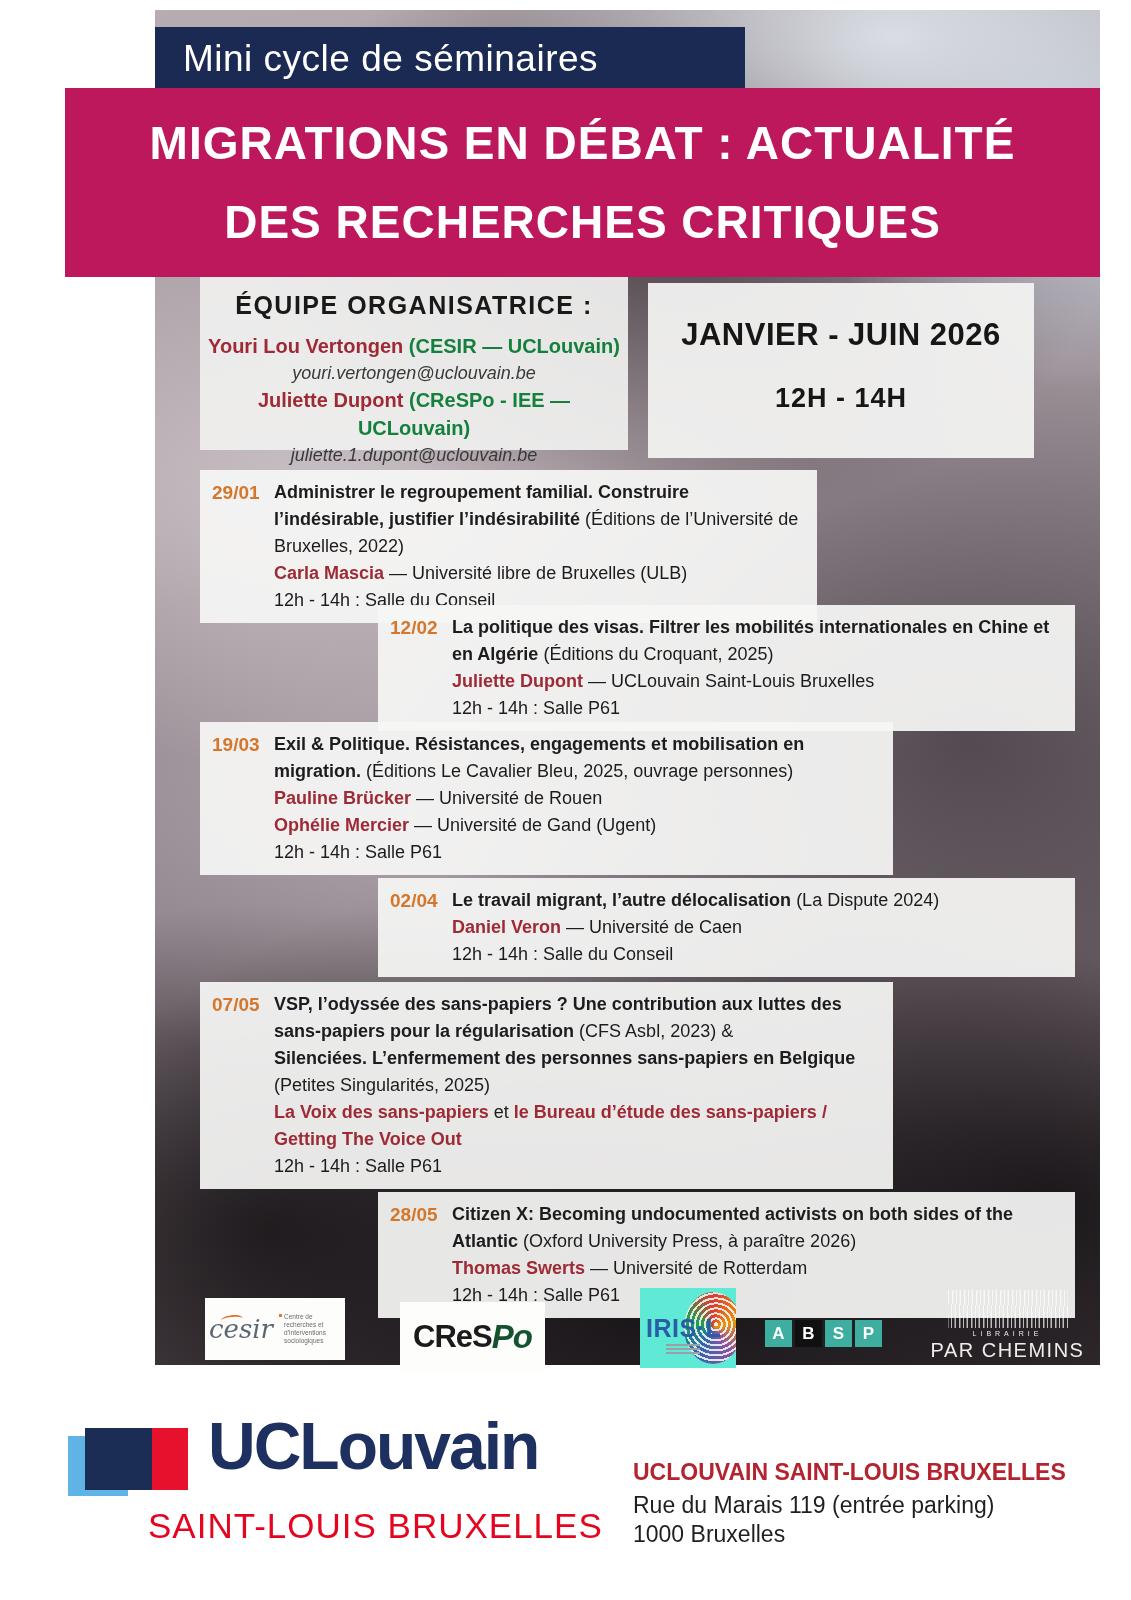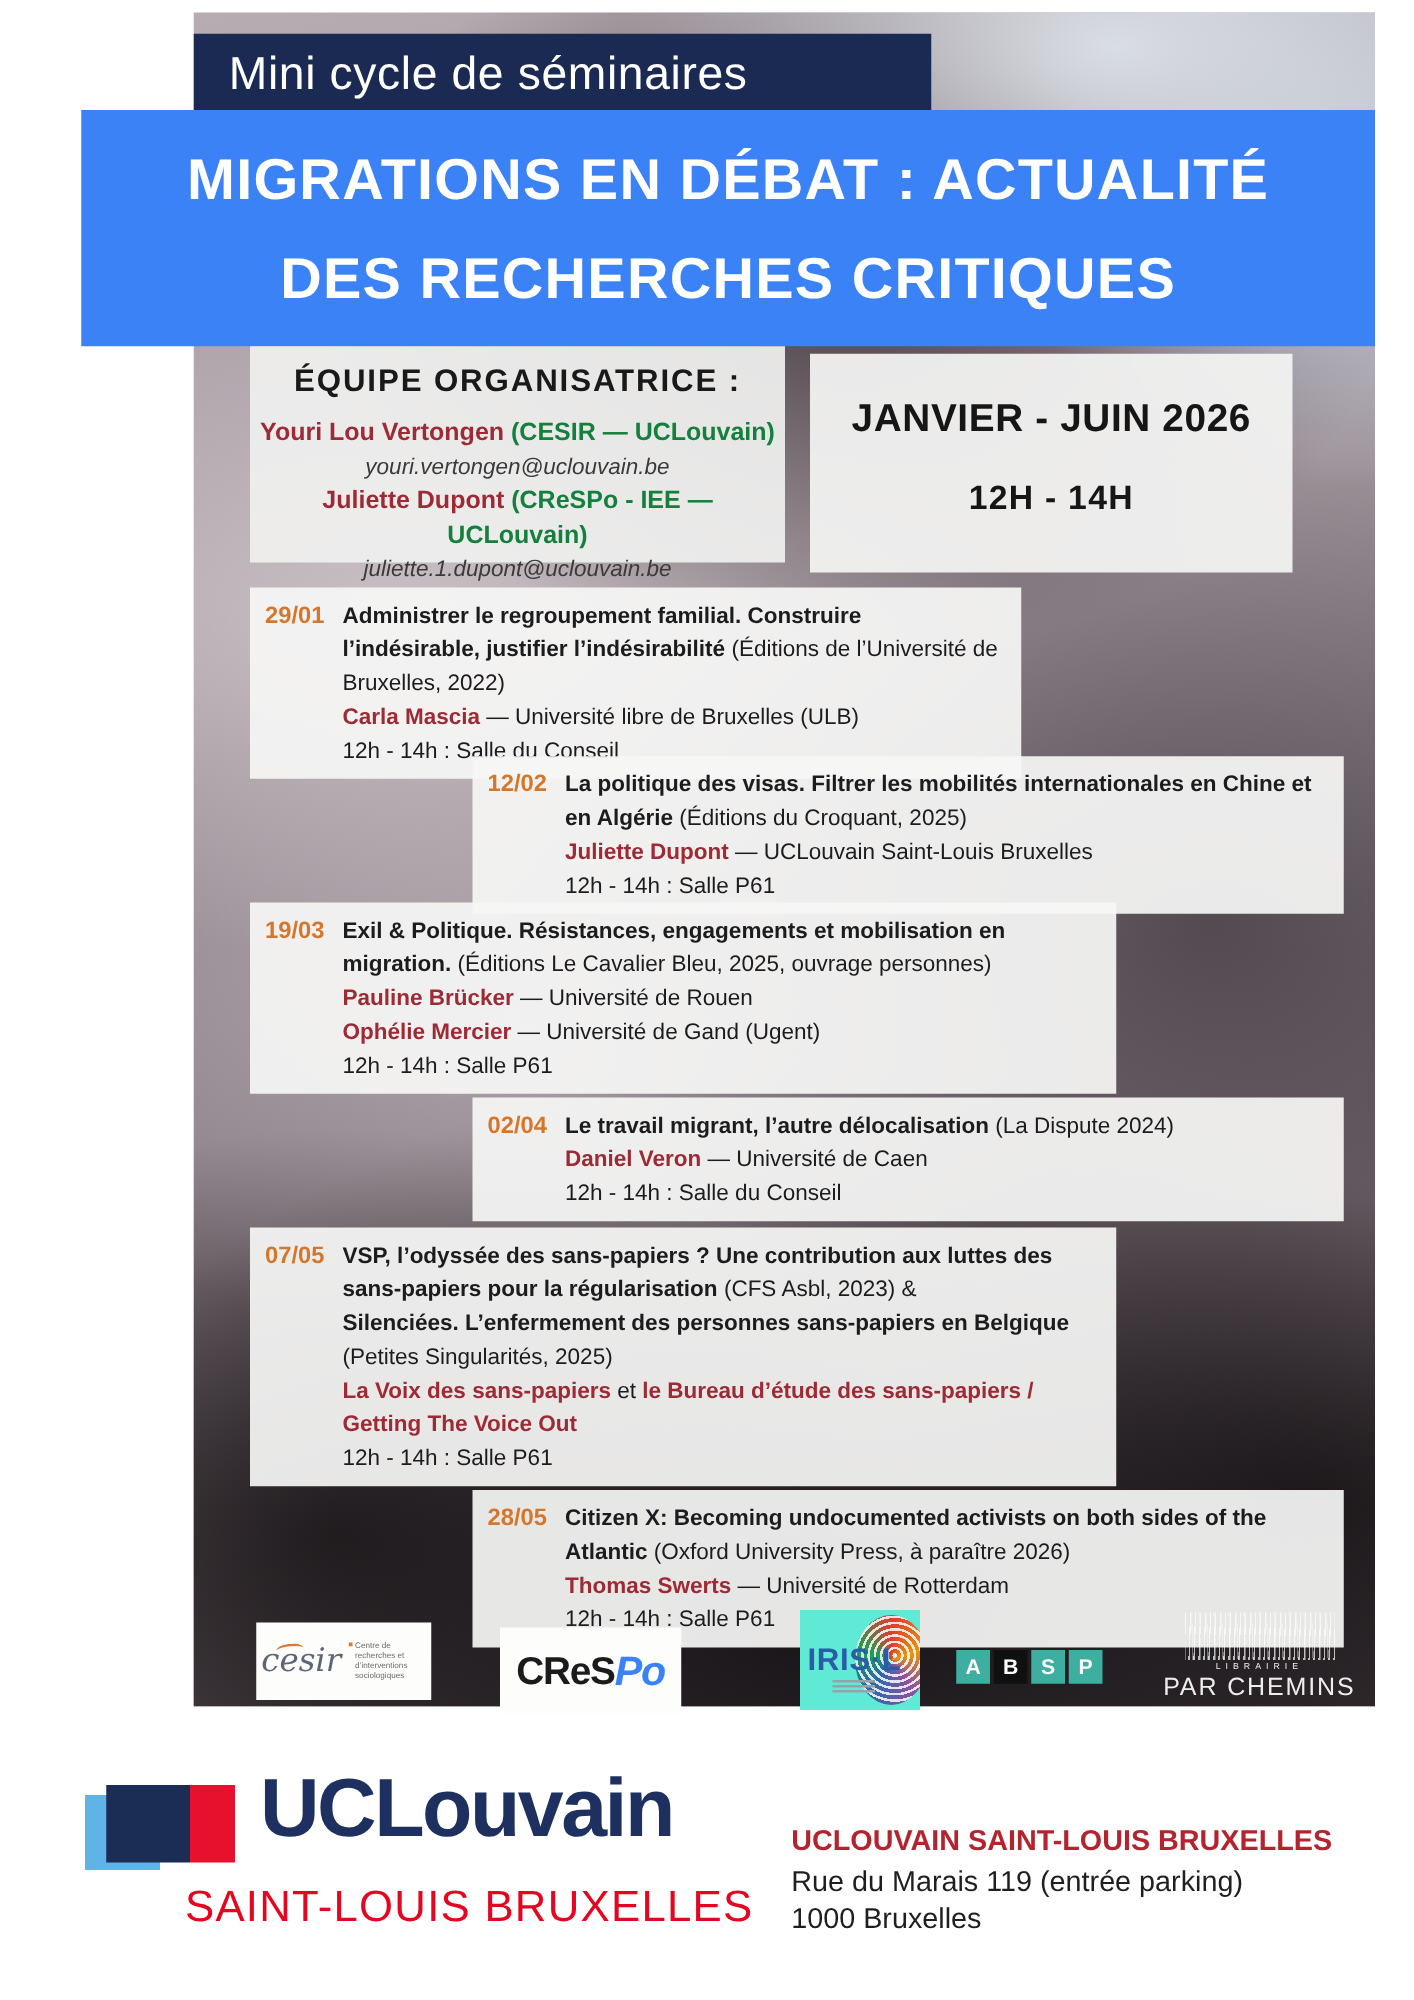--- a/index.html
+++ b/index.html
@@ -26,21 +26,21 @@
   }
 
   
   .kicker{
     position:absolute;left:155px;top:10px;width:590px;height:63px;
     background:#1b2a52;color:#fff;display:flex;align-items:center;
     padding-left:28px;box-sizing:border-box;font-size:37px;font-weight:500;letter-spacing:0.5px;margin-top:17px;
   }
   .title-banner{
     position:absolute;left:65px;top:88px;width:1035px;height:189px;
-    background:#3b82f6;color:#fff;display:flex;flex-direction:column;
+    background:#be185d;color:#fff;display:flex;flex-direction:column;
     align-items:center;justify-content:center;text-align:center;
     font-size:46px;font-weight:700;letter-spacing:1px;line-height:79px;
   }
 
   
   .org-card{
     position:absolute;left:200px;top:277px;width:428px;height:173px;
     background:rgba(240,240,239,0.93);box-sizing:border-box;
     text-align:center;padding-top:14px;color:#1c1c1e;
   }
@@ -82,21 +82,21 @@
     border-top:2px solid #e0762f;border-radius:50%;transform:rotate(-6deg);
   }
   .cesir-caption{font-size:6.5px;line-height:8px;color:#6b6b6b;width:58px;position:relative;padding-left:5px;}
   .cesir-caption::before{content:"";position:absolute;left:0;top:1px;width:3px;height:3px;background:#e0762f;}
 
   .logo-crespo{
     position:absolute;left:400px;top:1302px;width:145px;height:69px;background:#fdfdfc;
     display:flex;align-items:center;justify-content:center;
   }
   .crespo-black{font-size:31px;font-weight:800;color:#1b1b1b;letter-spacing:-1px;}
-  .crespo-red{font-size:33px;font-weight:800;font-style:italic;color:#3b82f6;letter-spacing:-1px;}
+  .crespo-red{font-size:33px;font-weight:800;font-style:italic;color:#14532d;letter-spacing:-1px;}
 
   .logo-irisl{position:absolute;left:640px;top:1288px;width:96px;height:80px;background:#5eead4;overflow:hidden;}
   .iris-print{
     position:absolute;right:-6px;top:4px;width:58px;height:72px;border-radius:50%;
     background:
       repeating-radial-gradient(circle at 55% 45%, rgba(255,255,255,0.85) 0 2px, rgba(255,255,255,0) 2px 5px),
       conic-gradient(#e63329,#f29200,#8f4a9e,#2a61ab,#13a049,#e63329);
     opacity:0.95;
   }
   .iris-text{position:absolute;left:6px;top:26px;font-size:25px;font-weight:800;color:#2a5da6;letter-spacing:0.5px;}

